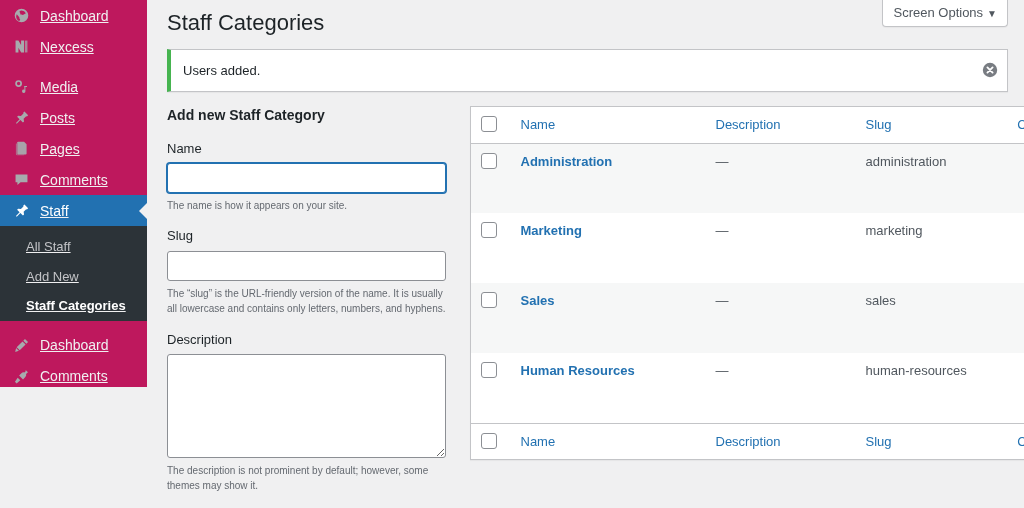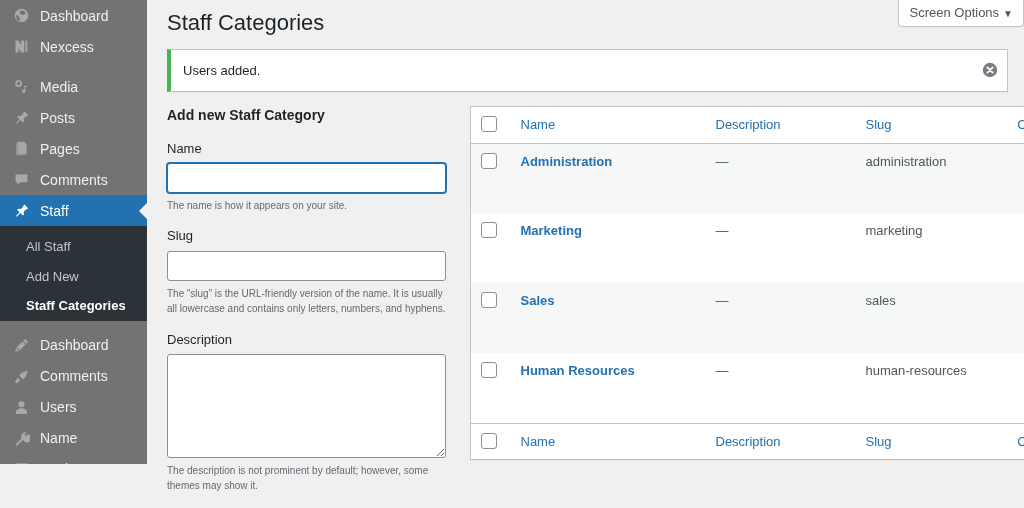--- a/index.html
+++ b/index.html
@@ -17,26 +17,27 @@
     position: relative;
     width: 1024px;
     height: 508px;
     display: flex;
   }
 
   
   #sidebar {
     width: 147px;
     min-width: 147px;
-    height: 464px;
-    background: #737373;
+    height: 387px;
+    background: #be185d;
     color: #f0f0f1;
     font-size: 14px;
     overflow: hidden;
     position: relative;
+    text-decoration: underline;
   }
 
   .menu-item {
     position: relative;
     display: flex;
     align-items: center;
     height: 31px;
     padding-left: 10px;
     color: #f0f0f1;
     cursor: pointer;
@@ -99,21 +100,21 @@
     flex: 1;
     height: 508px;
     background: #f0f0f1;
     position: relative;
     overflow: hidden;
   }
 
   #screen-options-btn {
     position: absolute;
     top: 0;
-    right: 0;
+    right: 16px;
     background: #fff;
     border: 1px solid #c3c4c7;
     border-top: none;
     border-radius: 0 0 4px 4px;
     padding: 5px 10px 6px 10px;
     font-size: 13px;
     color: #50575e;
     cursor: pointer;
     box-shadow: 0 1px 1px rgba(0,0,0,.04);
     white-space: nowrap;

